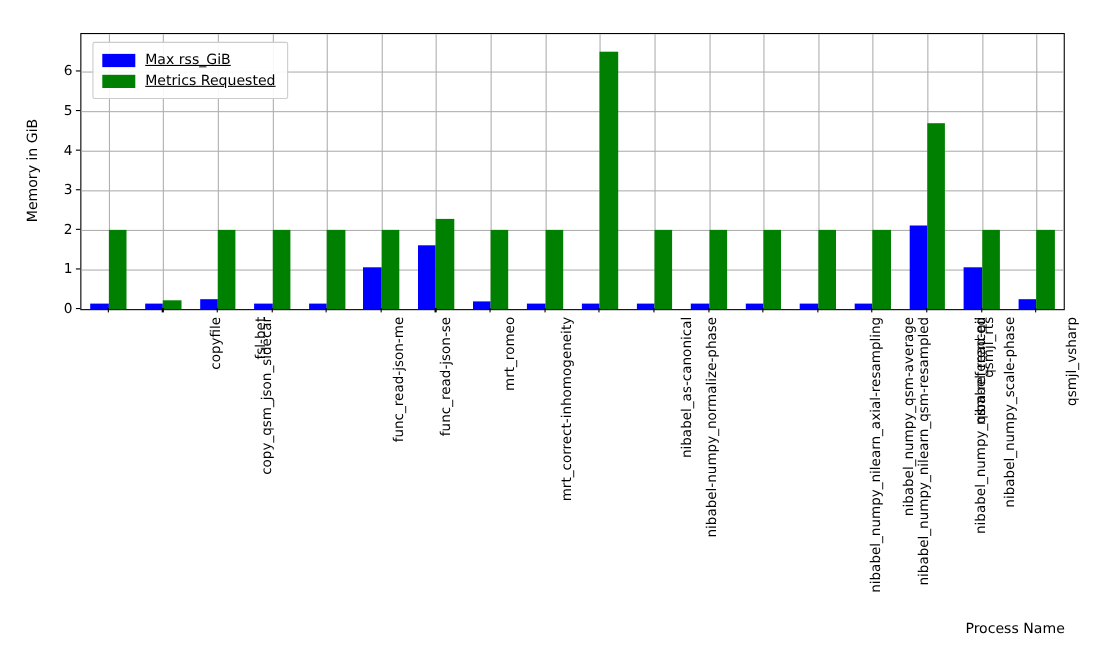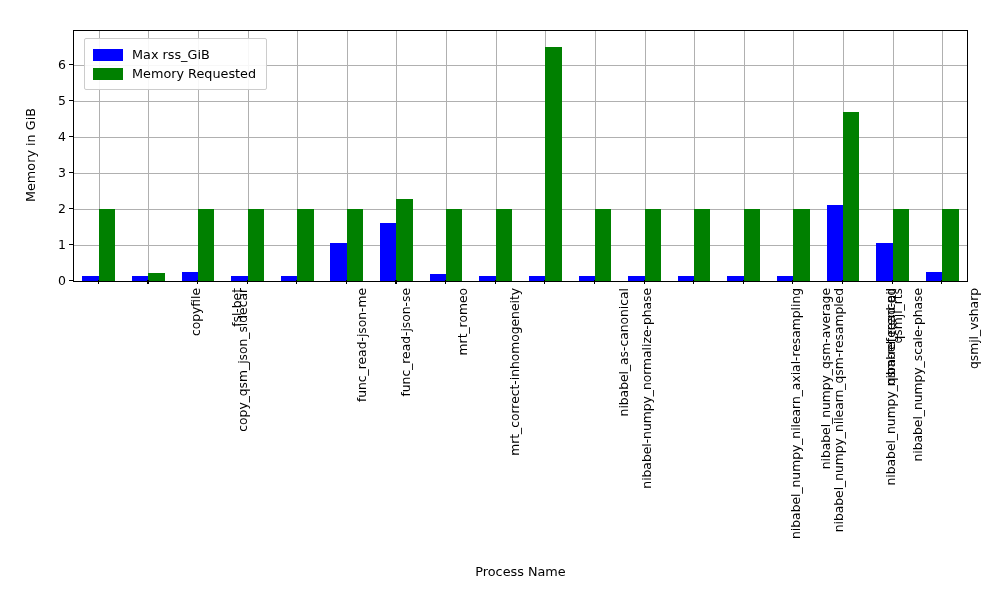--- a/index.html
+++ b/index.html
@@ -98,37 +98,38 @@
     transform: rotate(-90deg) translate(0, 0);
     font-size: 12.8px;
     color: #000;
     white-space: nowrap;
   }
   #xlabel {
     position: absolute;
     left: 73px;
     width: 895px;
     top: 564px;
-    text-align: center;
+    text-align: right;
     font-size: 12.8px;
     color: #000;
   }
   #legend {
     position: absolute;
     left: 84px;
     top: 38px;
     border: 1px solid #cccccc;
     background: rgba(255,255,255,0.9);
     padding: 6px 10px 6px 8px;
     border-radius: 2px;
   }
   .legend-row {
     display: flex;
     align-items: center;
     height: 19px;
+    text-decoration: underline;
   }
   .legend-swatch {
     width: 30px;
     height: 12px;
     margin-right: 9px;
   }
   .legend-text {
     font-size: 12.8px;
     color: #000;
   }
@@ -267,17 +268,17 @@
       <div class="xtick-label" style="left: 885.583px; top: 288px;">qsmjl_vsharp</div>
     </div>
 
   <div id="legend">
     <div class="legend-row">
       <span class="legend-swatch bar-blue"></span>
       <span class="legend-text">Max rss_GiB</span>
     </div>
     <div class="legend-row">
       <span class="legend-swatch bar-green"></span>
-      <span class="legend-text">Memory Requested</span>
+      <span class="legend-text">Metrics Requested</span>
     </div>
   </div>
 
 </div>
 
 </body></html>

